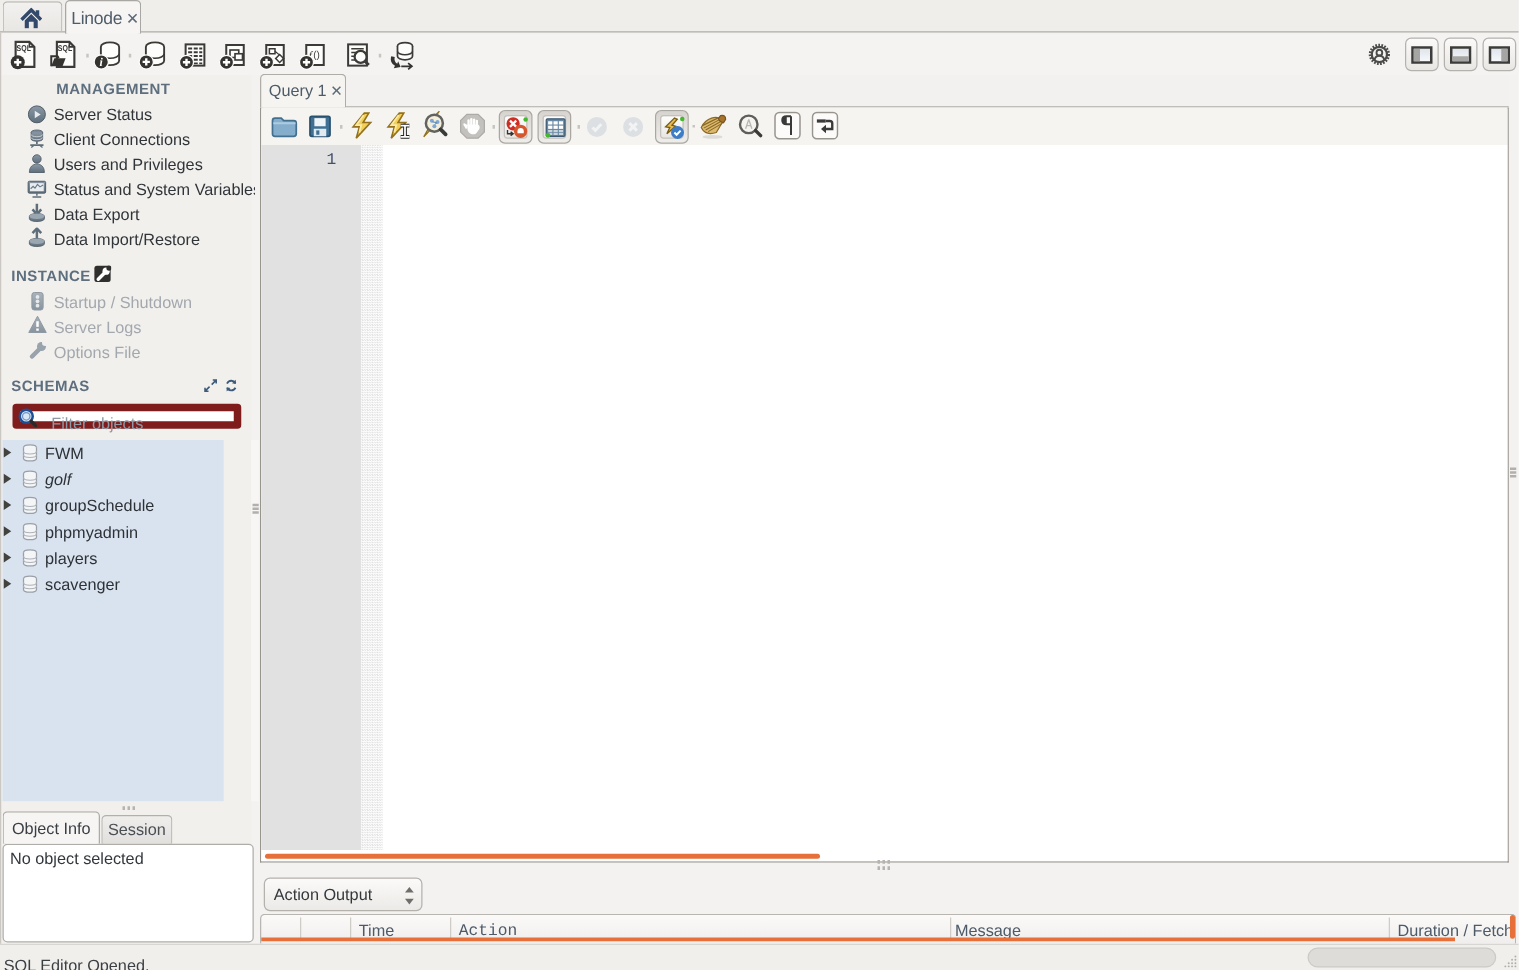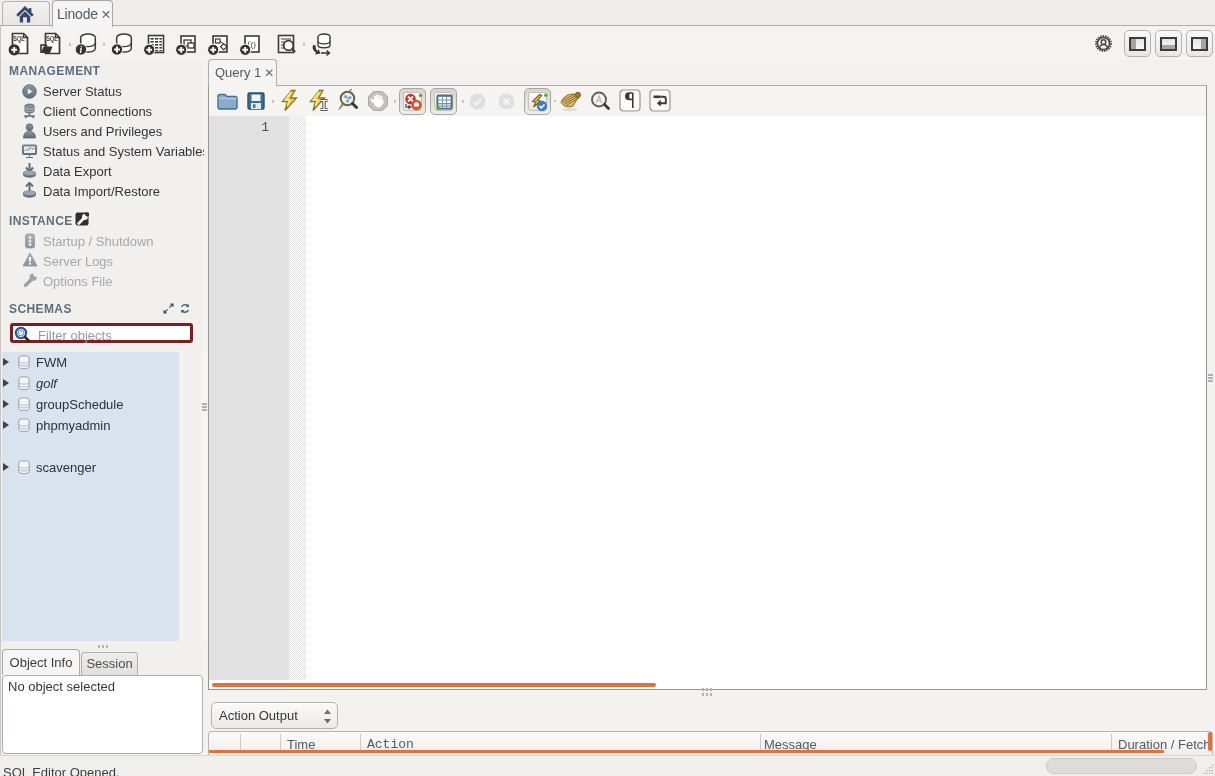--- a/index.html
+++ b/index.html
@@ -20,21 +20,21 @@
 .pbtn { position:absolute; top:30px; width:27px; height:27px; border:1px solid #b5b2ae; border-radius:5px; background:linear-gradient(#fbfaf9,#e9e7e4); }
 .picon { position:absolute; left:4px; top:6px; width:17px; height:14px; border:2px solid #3c3c3a; background:linear-gradient(#dfe5ec,#f6f8fa); }
 .picon .fill { position:absolute; background:#a5a5a3; }
 
 
 #sidebar { left:0; top:60px; width:201px; height:695px; background:#f2f0ed; }
 .shead { position:absolute; left:9px; font-size:12px; font-weight:bold; color:#5d6e7e; letter-spacing:0.4px; }
 .sitem { position:absolute; left:43px; width:161px; overflow:hidden; font-size:13px; color:#30353a; white-space:nowrap; }
 .sitem.dis { color:#a2a8ae; }
 
-#filterbox { left:10px; top:323px; width:183px; height:20px; background:#fff; border:3px solid #7f1d1d; border-radius:3px; }
+#filterbox { left:10px; top:323px; width:183px; height:20px; background:#fff; border:6px solid #7f1d1d; border-radius:3px; }
 #filterbox span { color:#8f9aa5; font-size:13px; position:absolute; left:25px; top:2px; }
 
 #tree { left:2px; top:352px; width:177px; height:289px; background:#d9e3ef; }
 .trow { position:absolute; left:0; width:199px; height:21px; font-size:13px; color:#2e3236; }
 .trow .lbl { position:absolute; left:34px; top:3px; }
 .tri { position:absolute; left:1px; top:6px; width:0; height:0; border-left:6px solid #42423f; border-top:4.5px solid transparent; border-bottom:4.5px solid transparent; }
 
 
 .cyl { position:absolute; left:15px; top:3px; }
 #oitab { left:2px; top:649px; width:78px; height:26px; background:#f6f5f3; border:1px solid #aeaba7; border-bottom:none; border-radius:4px 4px 0 0; font-size:13px; color:#3a3f44; text-align:center; line-height:25px; z-index:2;}
@@ -76,21 +76,21 @@
 </style>
 </head>
 <body>
 <div class="abs" id="tabbar"></div>
 <div class="abs" id="hometab"></div>
 <div class="abs" id="linodetab">Linode<span class="x">✕</span></div>
 <div class="abs" id="maintb"></div>
 
 <div class="abs" id="sidebar"></div>
 
-<div class="abs shead" style="top:64px;">MANAGEMENT</div>
+<div class="abs shead" style="top:64px;margin-left:36px;">MANAGEMENT</div>
 <div class="abs shead" style="top:214px;">INSTANCE</div>
 <div class="abs shead" style="top:302px;">SCHEMAS</div>
 
 <div class="abs sitem" style="top:84px;">Server Status</div>
 <div class="abs sitem" style="top:104px;">Client Connections</div>
 <div class="abs sitem" style="top:124px;">Users and Privileges</div>
 <div class="abs sitem" style="top:144px;">Status and System Variables</div>
 <div class="abs sitem" style="top:164px;">Data Export</div>
 <div class="abs sitem" style="top:184px;">Data Import/Restore</div>
 <div class="abs sitem dis" style="top:234px;">Startup / Shutdown</div>
@@ -130,20 +130,29 @@
       <span class="lbl">phpmyadmin</span>
     </div>
   <div class="trow" style="top:42px;">
       <i class="tri"></i>
       <svg class="cyl" width="14" height="15" viewBox="0 0 14 15">
         <ellipse cx="7" cy="3" rx="5.2" ry="2.2" fill="#f3f5f7" stroke="#9ba0a8" stroke-width="1"></ellipse>
         <path d="M1.8 3 V11.5 C1.8 12.7 4.1 13.7 7 13.7 C9.9 13.7 12.2 12.7 12.2 11.5 V3" fill="#f3f5f7" stroke="#9ba0a8" stroke-width="1"></path>
         <path d="M1.8 6 C1.8 7.2 4.1 8.2 7 8.2 C9.9 8.2 12.2 7.2 12.2 6 M1.8 8.8 C1.8 10 4.1 11 7 11 C9.9 11 12.2 10 12.2 8.8" fill="none" stroke="#aeb2b8" stroke-width="0.9"></path>
       </svg>
       <span class="lbl">groupSchedule</span>
+    </div>
+  <div class="trow" style="top:84px;">
+      <i class="tri"></i>
+      <svg class="cyl" width="14" height="15" viewBox="0 0 14 15">
+        <ellipse cx="7" cy="3" rx="5.2" ry="2.2" fill="#f3f5f7" stroke="#9ba0a8" stroke-width="1"></ellipse>
+        <path d="M1.8 3 V11.5 C1.8 12.7 4.1 13.7 7 13.7 C9.9 13.7 12.2 12.7 12.2 11.5 V3" fill="#f3f5f7" stroke="#9ba0a8" stroke-width="1"></path>
+        <path d="M1.8 6 C1.8 7.2 4.1 8.2 7 8.2 C9.9 8.2 12.2 7.2 12.2 6 M1.8 8.8 C1.8 10 4.1 11 7 11 C9.9 11 12.2 10 12.2 8.8" fill="none" stroke="#aeb2b8" stroke-width="0.9"></path>
+      </svg>
+      <span class="lbl">players</span>
     </div>
   <div class="trow" style="top:105px;">
       <i class="tri"></i>
       <svg class="cyl" width="14" height="15" viewBox="0 0 14 15">
         <ellipse cx="7" cy="3" rx="5.2" ry="2.2" fill="#f3f5f7" stroke="#9ba0a8" stroke-width="1"></ellipse>
         <path d="M1.8 3 V11.5 C1.8 12.7 4.1 13.7 7 13.7 C9.9 13.7 12.2 12.7 12.2 11.5 V3" fill="#f3f5f7" stroke="#9ba0a8" stroke-width="1"></path>
         <path d="M1.8 6 C1.8 7.2 4.1 8.2 7 8.2 C9.9 8.2 12.2 7.2 12.2 6 M1.8 8.8 C1.8 10 4.1 11 7 11 C9.9 11 12.2 10 12.2 8.8" fill="none" stroke="#aeb2b8" stroke-width="0.9"></path>
       </svg>
       <span class="lbl">scavenger</span>
     </div>

